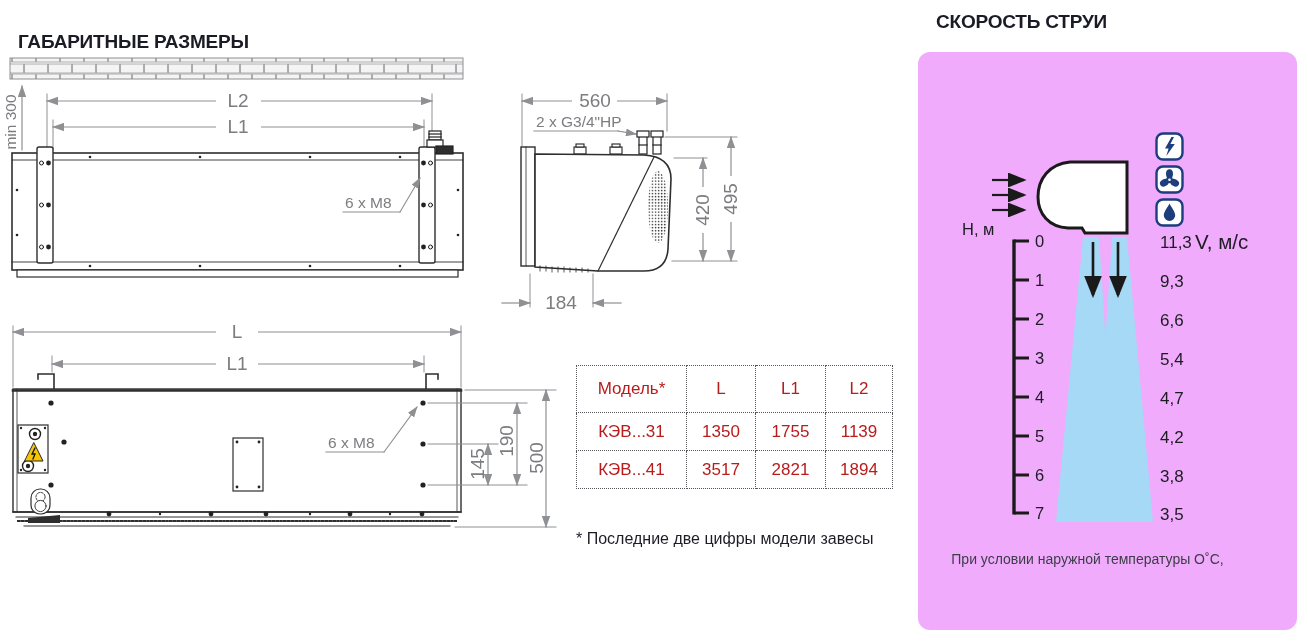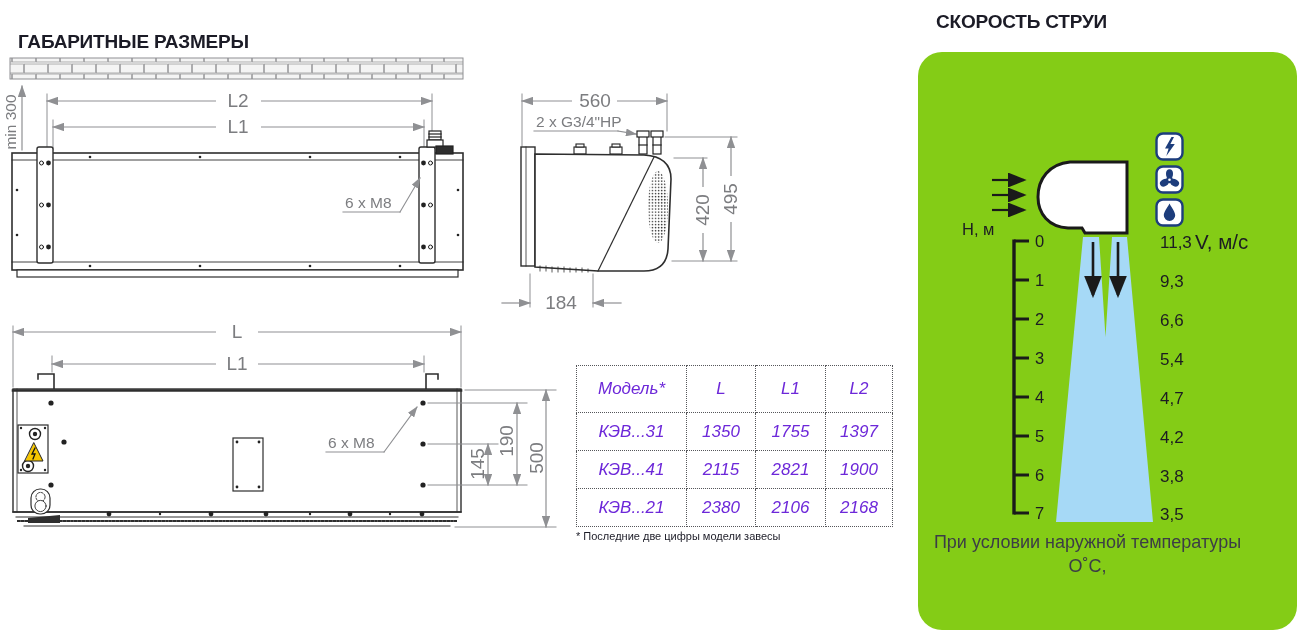--- a/index.html
+++ b/index.html
@@ -3,29 +3,29 @@
 <meta charset="utf-8">
 <style>
   html,body{margin:0;padding:0;background:#ffffff;}
   .page{position:relative;width:1308px;height:643px;background:#fff;overflow:hidden;
         font-family:"Liberation Sans","DejaVu Sans",sans-serif;}
   .sec-title{position:absolute;font-size:19px;font-weight:800;color:#1b1b26;letter-spacing:-0.2px;white-space:nowrap;}
   #title-left{left:18px;top:11px;margin-top:20px;}
   #title-right{left:936px;top:11px;}
   #drawings{position:absolute;left:0;top:0;}
   
-  #dim-table{position:absolute;left:576px;top:365px;border-collapse:collapse;color:#6d28d9;font-style:italic;}
+  #dim-table{position:absolute;left:576px;top:365px;border-collapse:collapse;color:#b91c1c;}
   #dim-table th,#dim-table td{border:1.6px dotted #55565a;font-weight:400;font-size:17px;text-align:center;padding:0;}
   #dim-table th{width:109px;height:46px;}
   #dim-table .c2{width:68px;}#dim-table .c3{width:69px;}#dim-table .c4{width:66px;}
   #dim-table td{height:37px;}
-  #table-footnote{position:absolute;left:576px;top:530px;font-size:11px;color:#1d1d28;white-space:nowrap;}
+  #table-footnote{position:absolute;left:576px;top:530px;font-size:16px;color:#1d1d28;white-space:nowrap;}
   
-  #jet-panel{position:absolute;left:918px;top:52px;width:379px;height:578px;background:#84cc16;border-radius:24px;}
-  #jet-note{position:absolute;left:0;top:478px;width:339px;text-align:center;font-size:18px;line-height:24px;color:#3c3d46;}
+  #jet-panel{position:absolute;left:918px;top:52px;width:379px;height:578px;background:#f0abfc;border-radius:12px;}
+  #jet-note{position:absolute;left:0;top:495px;width:339px;text-align:center;font-size:14px;line-height:24px;color:#3c3d46;}
   svg text{font-family:"Liberation Sans","DejaVu Sans",sans-serif;}
   .dimtxt{fill:#7c7d80;font-size:19px;}
   .dimtxt-s{fill:#7c7d80;font-size:15.5px;}
   .axtxt{fill:#1c1c22;font-size:16.5px;}
   .veltxt{fill:#1c1c22;font-size:17px;}
 </style>
 </head>
 <body>
 
 <div class="page">
@@ -303,33 +303,27 @@
         <tr>
       <th>Модель*</th>
       <th class="c2">L</th>
       <th class="c3">L1</th>
       <th class="c4">L2</th>
     </tr>
     <tr>
       <td>КЭВ...31</td>
       <td>1350</td>
       <td>1755</td>
-      <td>1397</td>
+      <td>1139</td>
     </tr>
     <tr>
       <td>КЭВ...41</td>
-      <td>2115</td>
+      <td>3517</td>
       <td>2821</td>
-      <td>1900</td>
-    </tr>
-    <tr>
-      <td>КЭВ...21</td>
-      <td>2380</td>
-      <td>2106</td>
-      <td>2168</td>
+      <td>1894</td>
     </tr>
   </tbody>
     </table>
   <div id="table-footnote">* Последние две цифры модели завесы</div>
 
   <div id="jet-panel">
     <svg width="379" height="578" viewBox="0 0 379 578">
       <defs>
         <marker id="arrB" viewBox="0 0 10 8" refX="8.6" refY="4" markerWidth="8.5" markerHeight="6.8" orient="auto-start-reverse">
           <path d="M0,0 L10,4 L0,8 Z" fill="#1a1a1a"></path>

